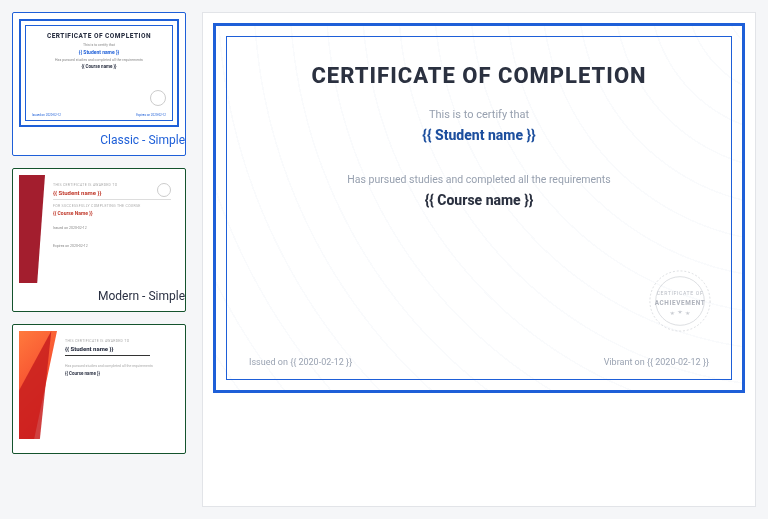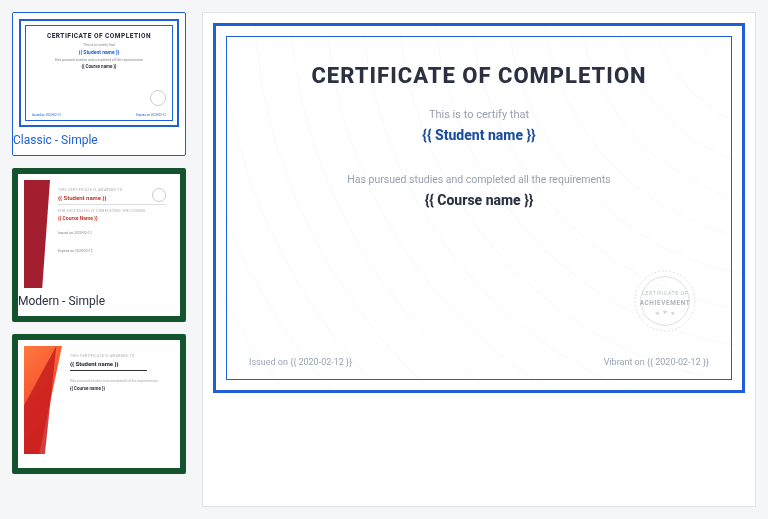--- a/index.html
+++ b/index.html
@@ -15,33 +15,33 @@
   }
   .sidebar {
     width: 174px;
     flex-shrink: 0;
     display: flex;
     flex-direction: column;
     gap: 12px;
   }
   .template-card {
     background: #fff;
-    border: 6px solid #14532d;
+    border: 1px solid #14532d;
     border-radius: 2px;
     cursor: pointer;
     padding-bottom: 8px;
   }
   .template-card.selected {
     border: 1.5px solid #1e5fd8;
   }
   .template-card.selected .template-label {
     color: #1e5fd8;
   }
   .template-label {
-    text-align: left;
+    text-align: right;
     font-size: 12px;
     color: #2a3042;
     margin-top: 6px;
   }
   .thumb {
     background: #fff;
     margin: 6px;
     height: 108px;
     position: relative;
     overflow: hidden;
@@ -139,21 +139,21 @@
     position:relative;
   }
   .p-title {
     font-size:22px; font-weight:800; letter-spacing:1px; color:#2b3140;
   }
   .p-sub1 { font-size:11px; color:#97a0af; margin-top:20px;}
   .p-student { font-size:14px; font-weight:800; color:#1d4f9e; margin-top:6px;}
   .p-sub2 { font-size:10.5px; color:#97a0af; margin-top:30px;}
   .p-course { font-size:14px; font-weight:800; color:#2b3140; margin-top:6px;}
   .p-stamp {
-    position:absolute; right:34px; bottom:46px;
+    position:absolute; right:19px; bottom:46px;
     width:64px; height:64px;margin-left:26px;
   }
   .p-foot {
     position:absolute; bottom:12px; left:22px; right:22px;
     display:flex; justify-content:space-between;
     font-size:9px; color:#9aa3b2;margin-top:19px;
   }
   .stamp-svg text { font-family:inherit; }
 </style>
 </head>

